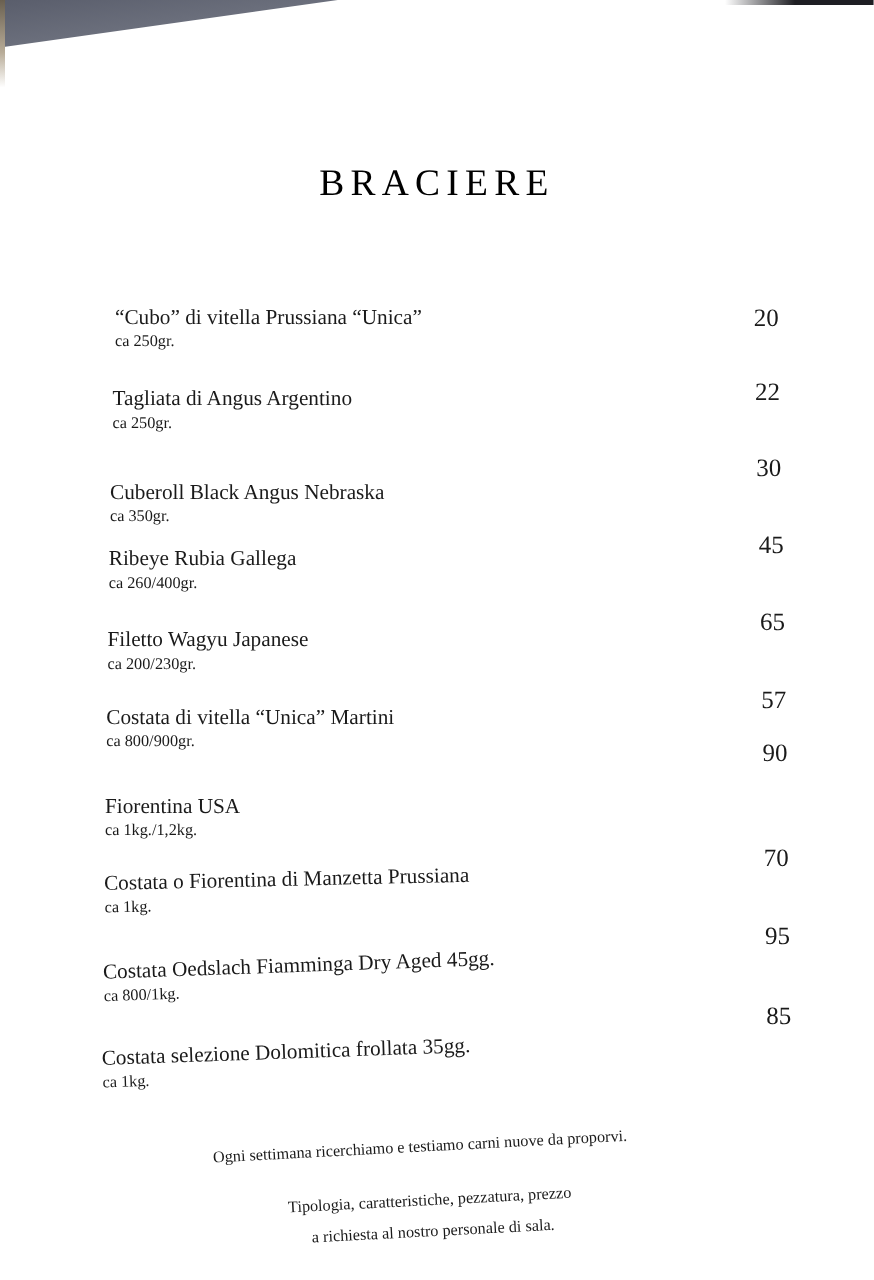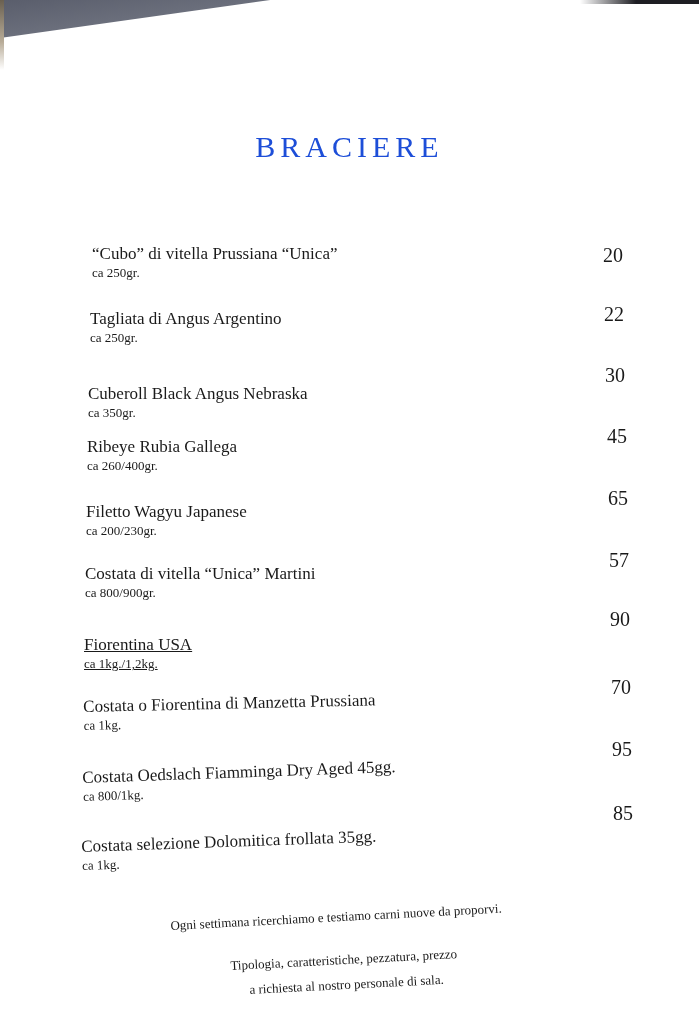--- a/index.html
+++ b/index.html
@@ -54,21 +54,21 @@
       color: #1a1a1a;
     }
     .title {
       position: absolute;
       left: 0;
       width: 699px;
       top: 130px;
       text-align: center;
       font-size: 30px;
       letter-spacing: 5px;
-      color: #1d4ed8;
+      color: #000000;
       font-weight: normal;
       margin: 0;
     }
     .item {
       position: absolute;
       white-space: nowrap;
     }
     .item-name {
       font-size: 17px;
       line-height: 20px;
@@ -131,25 +131,25 @@
       <span class="item-weight">ca 200/230gr.</span>
     </div>
     <div class="price" style="left:608px; top:487px;">65</div>
 
     <div class="item" style="left:85px; top:564px;">
       <span class="item-name">Costata di vitella “Unica” Martini</span>
       <span class="item-weight">ca 800/900gr.</span>
     </div>
     <div class="price" style="left:609px; top:549px;">57</div>
 
-    <div class="item" style="left:84px; top:635px;text-decoration:underline;">
+    <div class="item" style="left:84px; top:635px;">
       <span class="item-name">Fiorentina USA</span>
       <span class="item-weight">ca 1kg./1,2kg.</span>
     </div>
-    <div class="price" style="left:610px; top:608px;">90</div>
+    <div class="price" style="left:610px; top:592px;">90</div>
 
     <div class="item" style="left:83px; top:697px; transform:rotate(-1.3deg); transform-origin:left top;">
       <span class="item-name">Costata o Fiorentina di Manzetta Prussiana</span>
       <span class="item-weight">ca 1kg.</span>
     </div>
     <div class="price" style="left:611px; top:676px;text-align:right;">70</div>
 
     <div class="item" style="left:82px; top:768px; transform:rotate(-2deg); transform-origin:left top;">
       <span class="item-name">Costata Oedslach Fiamminga Dry Aged 45gg.</span>
       <span class="item-weight">ca 800/1kg.</span>

